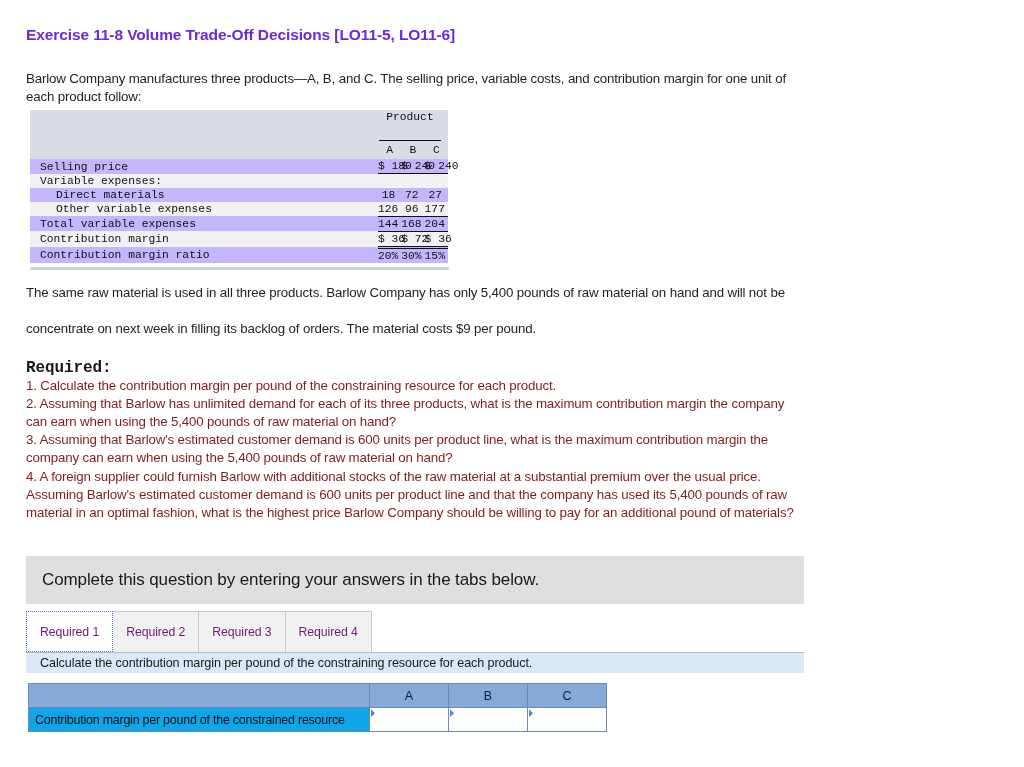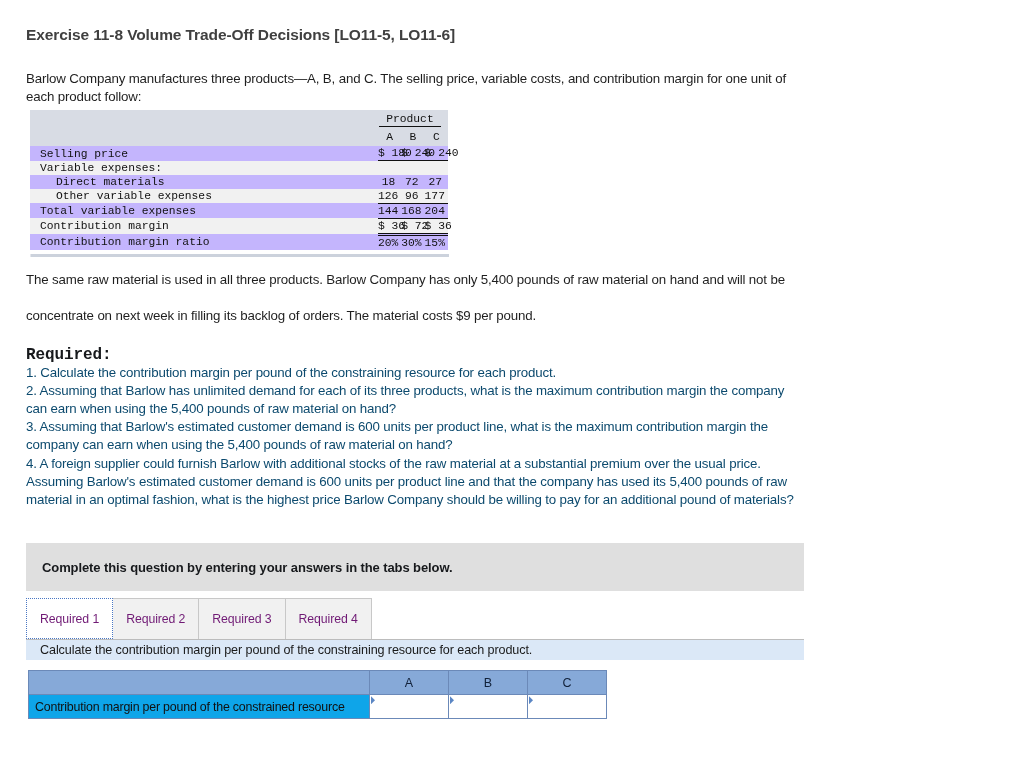--- a/index.html
+++ b/index.html
@@ -18,21 +18,21 @@
   .page {
     padding: 26px 24px 0 26px;
     box-sizing: border-box;
   }
 
   
   .title {
     font-size: 15.5px;
     font-weight: bold;
     letter-spacing: -0.1px;
-    color: #404040;
+    color: #6d28d9;
     margin: 0 0 26px 0;
   }
 
   
   .para {
     font-size: 13.3px;
     line-height: 18.2px;
     color: #1f1f1f;
     max-width: 858px;
     margin: 0;
@@ -46,21 +46,21 @@
     font-size: 16px;
     font-weight: bold;
     color: #17191c;
     margin: 0;
     letter-spacing: -0.1px;
     font-family: Liberation Mono, monospace;
   }
   .req-line {
     font-size: 13.3px;
     line-height: 18.2px;
-    color: #0c4a6e;
+    color: #7f1d1d;
     max-width: 870px;
     letter-spacing: -0.15px;
   }
 
   
   .data-table-wrap {
     margin: 0 0 0 4px;
     width: 418px;
   }
   table.data {
@@ -79,21 +79,21 @@
   .c-label { width: 268px; padding-left: 10px !important; text-align: left; }
   .c-indent { padding-left: 26px !important; }
   .c-num { width: 50px; text-align: right; padding-right: 6px !important; }
 
   .hdr-row td { background: #d8dce4; height: 16px; }
   .hdr-prod { text-align: center; }
   .hdr-prod .prodline {
     display: block;
     border-bottom: 1px solid #111;
     margin: 0 1px -1px 1px;
-    padding-bottom: 1px;
+    padding-bottom: 17px;
   }
   .hdr-letter { text-align: center !important; padding-right: 0 !important; }
 
   .row-a { background: #c4b5fd; }
   .row-b { background: #f1f1f1; }
 
   .u1 { border-bottom: 1px solid #111; }
   .dbl {
     border-bottom: 3px double #111;
   }
@@ -109,22 +109,22 @@
   
   .grey-banner {
     margin-top: 34px;
     width: 778px;
     height: 48px;
     background: #dfdfdf;
     display: flex;
     align-items: center;
     padding-left: 16px;
     box-sizing: border-box;
-    font-size: 13px;
-    font-weight: bold;
+    font-size: 17px;
+    font-weight: normal;
     color: #17191c;
     letter-spacing: -0.1px;
   }
 
   
   .tabs-row {
     display: flex;
     align-items: flex-end;
     width: 778px;
     border-bottom: 1px solid #bcbcbc;

